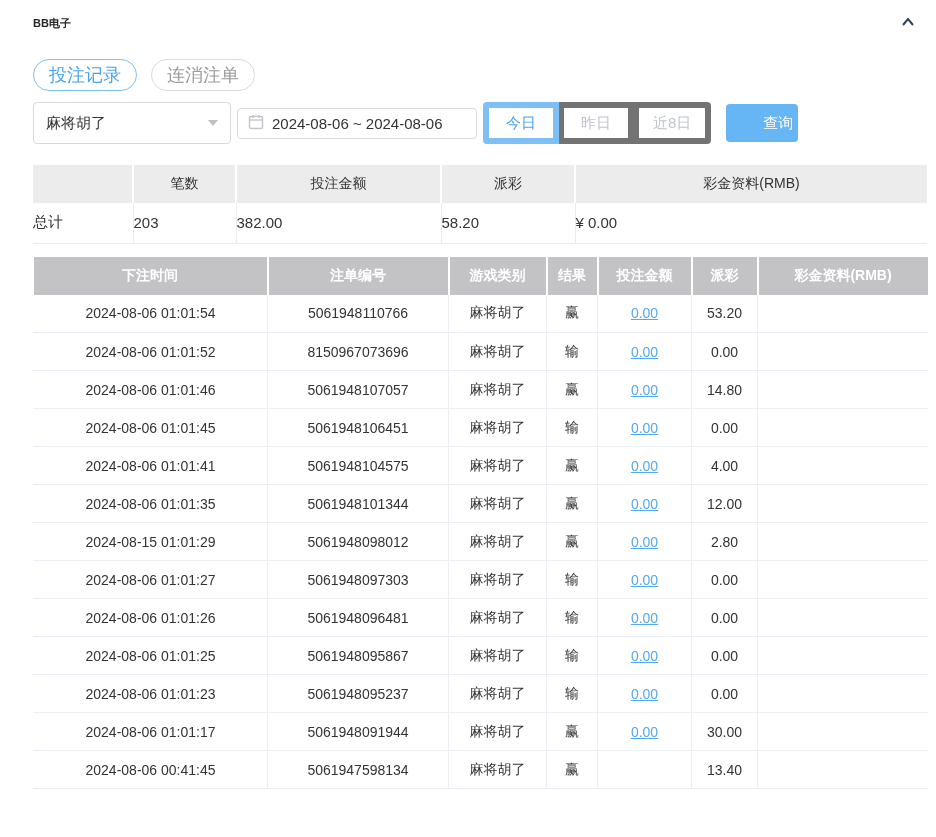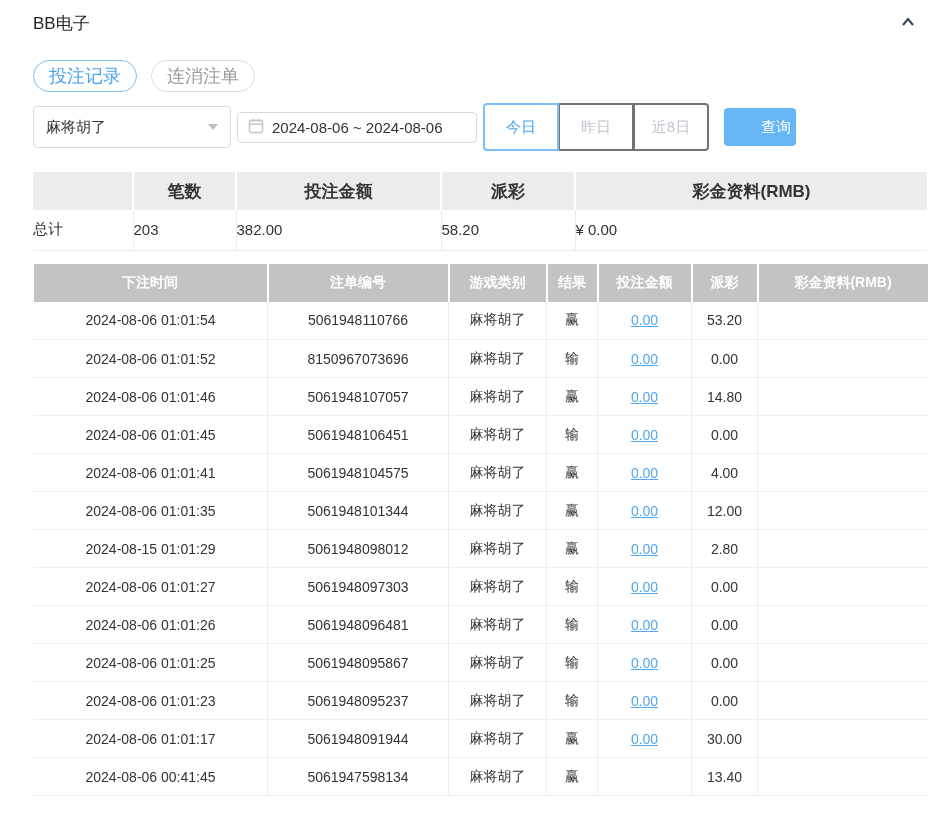--- a/index.html
+++ b/index.html
@@ -6,21 +6,21 @@
   html, body { width: 936px; height: 837px; overflow: hidden; background: #fff; }
   body {
     font-family: "Liberation Sans", "DejaVu Sans", sans-serif;
     color: var(--text, #333);
     font-size: 14px;
   }
   .content { padding: 12px 9px 0 33px; }
 
   
   .panel-header { display: flex; justify-content: space-between; align-items: center; }
-  .panel-title { font-size: 17px; font-weight: normal; color: #262626; }
+  .panel-title { font-size: 11px; font-weight: bold; color: #262626; }
   .collapse-btn { width: 22px; height: 22px; display: flex; align-items: center; justify-content: center; cursor: pointer; margin-right: 8px; }
 
   
   .tabs { margin-top: 25px; display: flex; gap: 14px; }
   .pill {
     height: 32px; padding: 0 15px; border-radius: 16px; background: #fff;
     display: inline-flex; align-items: center; justify-content: center;
     font-size: 18px; border: 1px solid #dcdcdc; color: #9a9a9a; cursor: pointer;
   }
   .pill.active { border-color: var(--accent-border, #7ec0f5); color: var(--accent, #4aa3f0); }
@@ -36,39 +36,39 @@
     width: 0; height: 0; border-left: 5px solid transparent; border-right: 5px solid transparent;
     border-top: 6px solid #bfbfbf;
   }
   .date-box {
     margin-left: 6px; width: 240px; height: 31px; border: 1px solid #d9d9d9; border-radius: 4px;
     display: flex; align-items: center; padding: 0 10px; font-size: 15px; cursor: pointer; background: #fff;
   }
   .date-box .date-text { margin-left: 8px; }
   .btn-group { margin-left: 6px; display: flex; }
   .btn-group .gbtn {
-    height: 48px; min-width: 76px; padding: 0 14px; background: #fff; border: 2px solid #737373;
+    height: 42px; min-width: 76px; padding: 0 14px; background: #fff; border: 6px solid #737373;
     font-size: 15px; color: var(--muted, #c0c4cc); display: flex; align-items: center; justify-content: center;
     cursor: pointer; margin-left: -1px;
   }
   .btn-group .gbtn:first-child { border-radius: 4px 0 0 4px; margin-left: 0; }
   .btn-group .gbtn:last-child { border-radius: 0 4px 4px 0; }
   .btn-group .gbtn.active { border-color: var(--accent-border, #7ec0f5); color: var(--accent, #4aa3f0); position: relative; z-index: 1; }
   .search-btn {
     margin-left: 15px; height: 38px; width: 72px; border: none; border-radius: 4px;
     background: var(--btn-primary, #66b5f4); color: #fff; font-size: 15px; cursor: pointer;
     display: flex; align-items: center; justify-content: center; padding-left: 32px;
   }
 
   
   table { border-collapse: collapse; table-layout: fixed; width: 894px; }
   .summary-table { margin-top: 21px; }
   .summary-table th {
-    height: 38px; background: var(--summary-header-bg, #ececec); font-weight: bold;
-    font-size: 17px; color: #333; text-align: center; border-right: 2px solid #fff;
+    height: 38px; background: var(--summary-header-bg, #ececec); font-weight: normal;
+    font-size: 14px; color: #333; text-align: center; border-right: 2px solid #fff;
   }
   .summary-table th:last-child { border-right: none; }
   .summary-table td {
     height: 40px; background: #fff; text-align: left; font-size: 15px;
     border-right: 1px solid #ececec; border-bottom: 1px solid #ececec;
   }
   .summary-table td:last-child { border-right: none; }
 
   
   .records-table { margin-top: 13px; }

